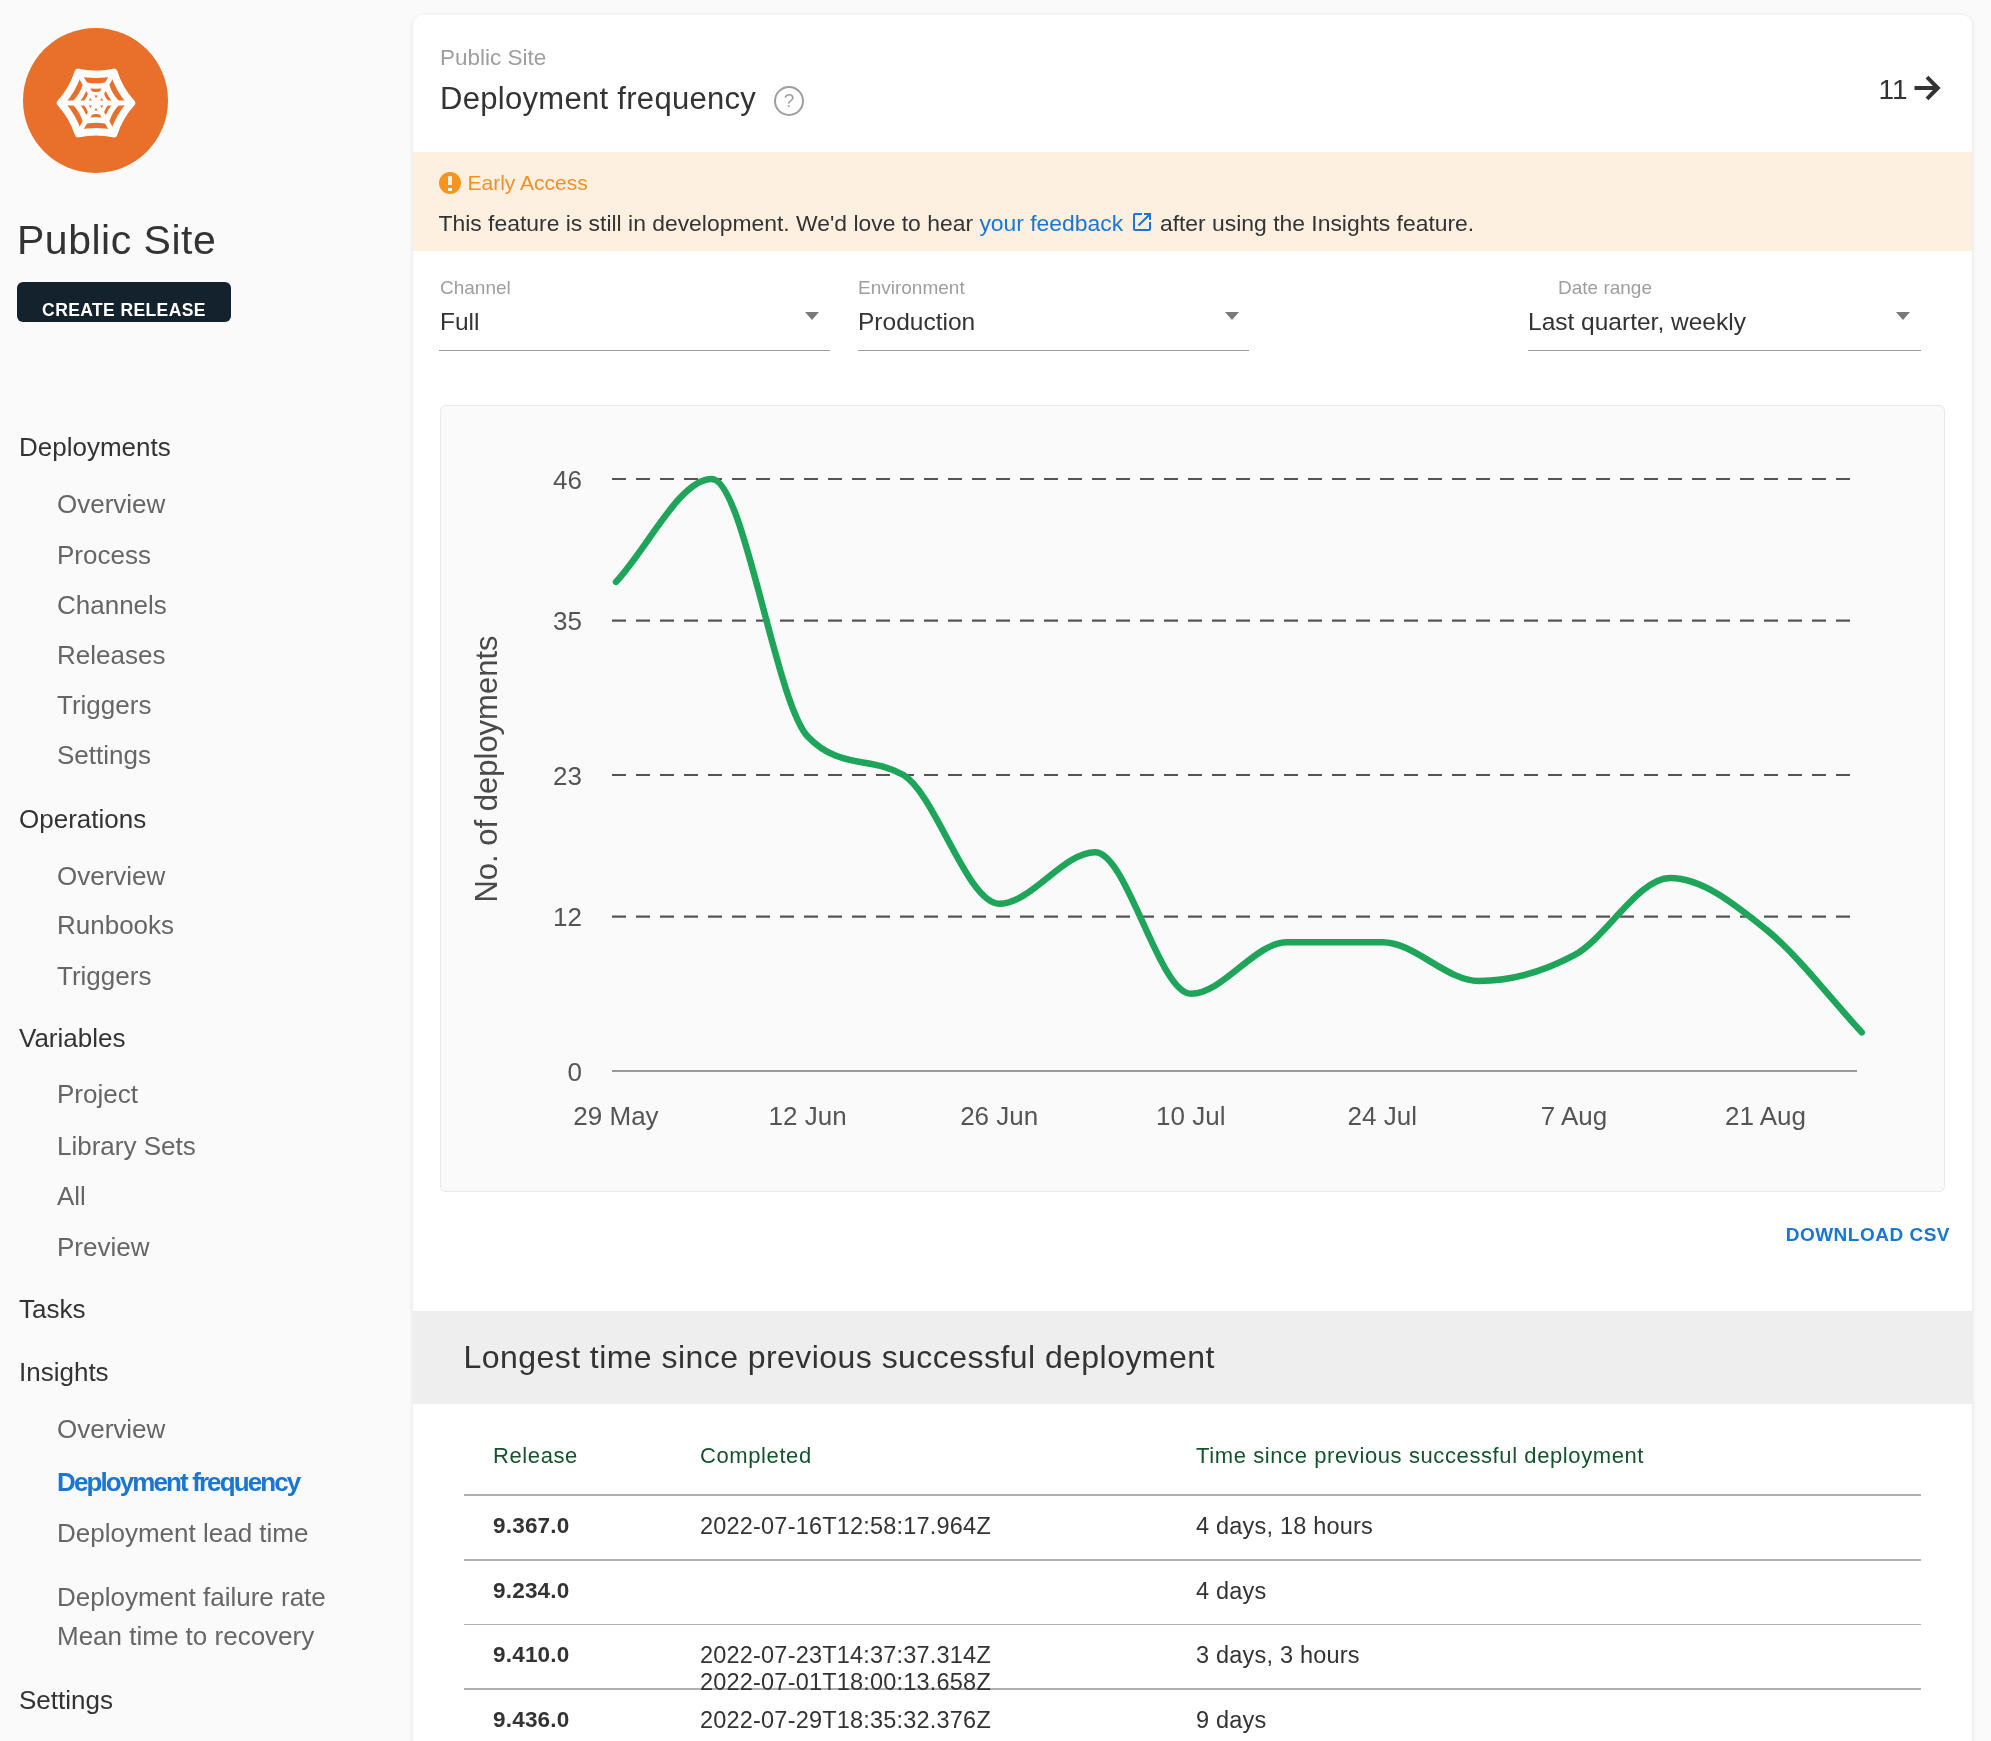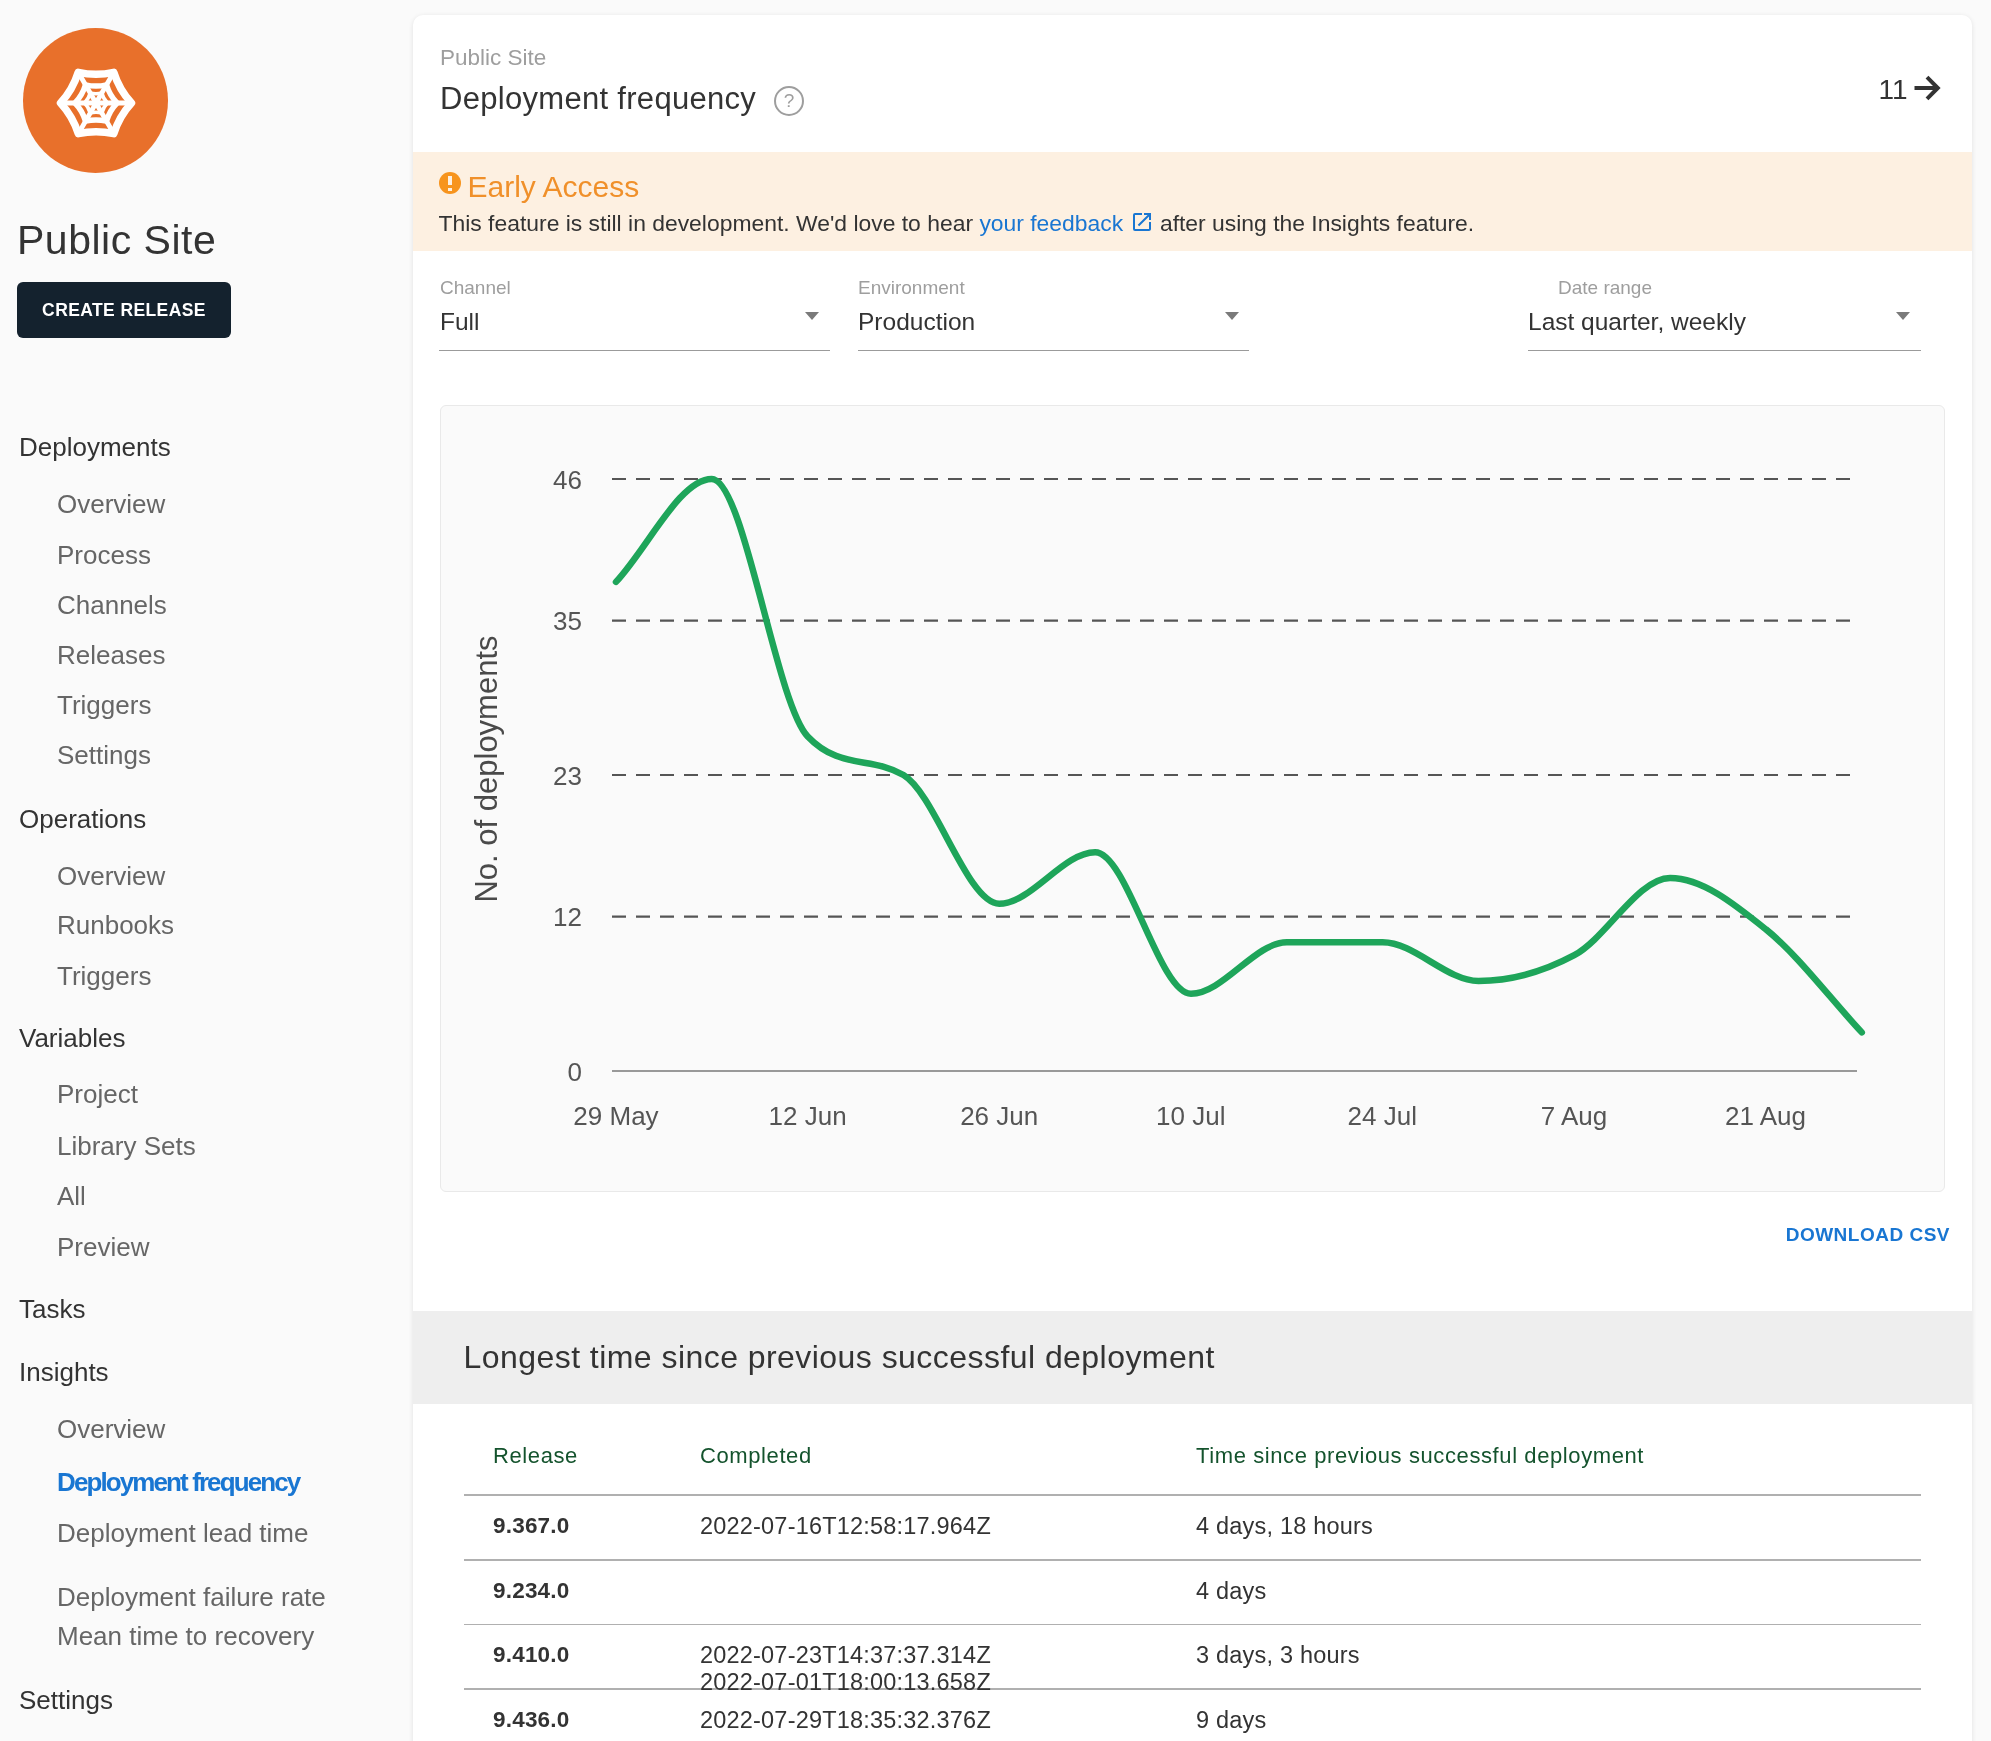--- a/index.html
+++ b/index.html
@@ -20,21 +20,21 @@
       <path d="M40 40 L75.5 40.0"></path>
       <path d="M40 40 L57.8 70.7"></path>
       <path d="M40 40 L22.3 70.7"></path>
       <path d="M40 40 L4.5 40.0"></path>
       <path d="M40 40 L22.2 9.3"></path>
       <path d="M40 40 L57.8 9.3"></path>
     </g>
   </g>
 </svg>
 <div class="abs" style="left:17px; top:219.6px; font-size:41px; letter-spacing:0.5px; color:#333;">Public Site</div>
-<div class="abs" style="left:17px; top:282px; width:214px; height:56px; background:#14222e; border-radius:6px; color:#fff; font-size:17.5px; font-weight:bold; letter-spacing:0.4px; text-align:center; line-height:56px;">CREATE RELEASE</div>
+<div class="abs" style="left:17px; top:282px; width:214px; height:40px; background:#14222e; border-radius:6px; color:#fff; font-size:17.5px; font-weight:bold; letter-spacing:0.4px; text-align:center; line-height:56px;">CREATE RELEASE</div>
 
 <div class="abs nh" style="top:434px;">Deployments</div>
 <div class="abs ni" style="top:491px;">Overview</div>
 <div class="abs ni" style="top:542px;">Process</div>
 <div class="abs ni" style="top:591.5px;">Channels</div>
 <div class="abs ni" style="top:642px;">Releases</div>
 <div class="abs ni" style="top:692px;">Triggers</div>
 <div class="abs ni" style="top:742px;">Settings</div>
 <div class="abs nh" style="top:805.5px;">Operations</div>
 <div class="abs ni" style="top:862.5px;">Overview</div>
@@ -64,21 +64,21 @@
 <div class="abs" style="left:1843.5px; top:76px; width:64px; font-size:28px; color:#333; text-align:right;">11</div>
 <svg class="abs" style="left:1912px; top:72.5px;" width="30" height="30" viewBox="0 0 30 30">
     <path d="M2.5 15 H23" stroke="#333" stroke-width="4" fill="none"></path>
     <path d="M15 4.2 L25.8 15 L15 25.8" stroke="#333" stroke-width="4" fill="none" stroke-linejoin="miter"></path>
   </svg>
 
 <div class="abs" style="left:413px; top:152px; width:1559px; height:99px; background:#fdf0e1;"></div>
 <div class="abs" style="left:438.8px; top:171.8px; width:22px; height:22px; border-radius:50%; background:#f7941d;"></div>
 <div class="abs" style="left:448px; top:175.5px; width:3.6px; height:9.5px; background:#fdf0e1;"></div>
 <div class="abs" style="left:448px; top:187.5px; width:3.6px; height:3.6px; background:#fdf0e1;"></div>
-<div class="abs" style="left:467.5px; top:171.6px; font-size:30px; color:#f0902a;">Early Access</div>
+<div class="abs" style="left:467.5px; top:171.6px; font-size:21px; color:#f0902a;">Early Access</div>
 <div class="abs" style="left:438.5px; top:210.4px; font-size:22.9px; color:#333;">This feature is still in development. We'd love to hear <span style="color:#1976d2;">your feedback</span>&nbsp;<svg width="24" height="24" viewBox="0 0 24 24" style="vertical-align:-3.5px;">
       <path fill="#1976d2" d="M19 19H5V5h7V3H5a2 2 0 0 0-2 2v14a2 2 0 0 0 2 2h14c1.1 0 2-.9 2-2v-7h-2v7zM14 3v2h3.59l-9.83 9.83 1.41 1.41L19 6.41V10h2V3h-7z"></path>
     </svg> after using the Insights feature.</div>
 
 <div class="abs fl" style="left:440px;">Channel</div>
 <div class="abs fv" style="left:440px;">Full</div>
 <div class="abs fu" style="left:439px; width:391px;"></div>
 <div class="abs fa" style="left:805px;"></div>
 <div class="abs fl" style="left:858px;">Environment</div>
 <div class="abs fv" style="left:858px;">Production</div>

